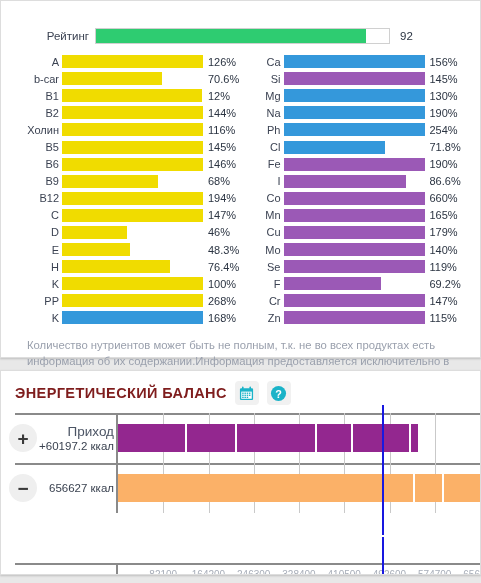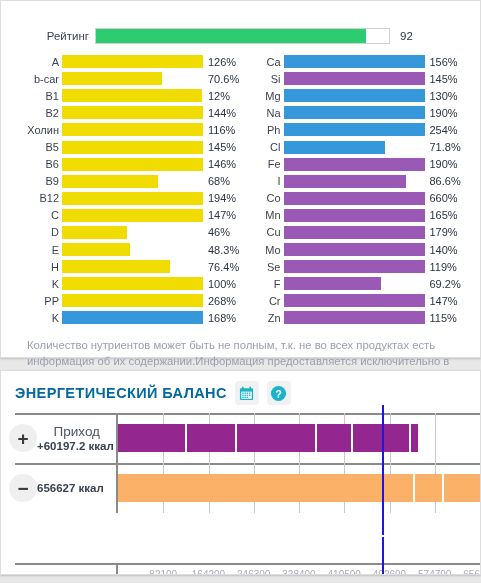--- a/index.html
+++ b/index.html
@@ -87,21 +87,21 @@
     width: 481px; height: 205px;
     overflow: hidden;
   }
   #energy-header {
     display: flex; align-items: center;
     padding: 10px 0 8px 14px;
   }
   #energy-title {
     font-size: 14.5px; font-weight: bold;
     letter-spacing: .4px;
-    color: #0369a1;
+    color: #7f1d1d;
   }
   .hdr-btn {
     width: 24px; height: 24px;
     margin-left: 8px;
     background: #f1f1f1;
     border-radius: 4px;
     display: flex; align-items: center; justify-content: center;
   }
   .hdr-btn svg { display: block; }
 
@@ -128,25 +128,25 @@
     margin-left: 8px;
     border-radius: 50%;
     background: #efefef;
     display: flex; align-items: center; justify-content: center;
     font-size: 19px; font-weight: bold; color: #3a3a3a;
     line-height: 1;
   }
   .eb-text {
     flex: 1 1 auto;
     text-align: right;
-    padding-right: 16px;
+    padding-right: 2px;
     overflow: hidden;
   }
   .eb-name { font-size: 13.5px; color: #4c5565; line-height: 15px; }
-  .eb-amt  { font-size: 11.5px; font-weight: bold; color: #3a4250; line-height: 14px; white-space: nowrap; }
+  .eb-amt  { font-size: 11.5px; font-weight: normal; color: #3a4250; line-height: 14px; white-space: nowrap; }
 
   .eb-plot {
     position: relative;
     flex: 1 1 auto;
     align-self: stretch;
     border-left: 2px solid #8a8a8a;
   }
   .grid-line {
     position: absolute; top: 0; bottom: 0;
     width: 1px; background: #c9c9c9;

